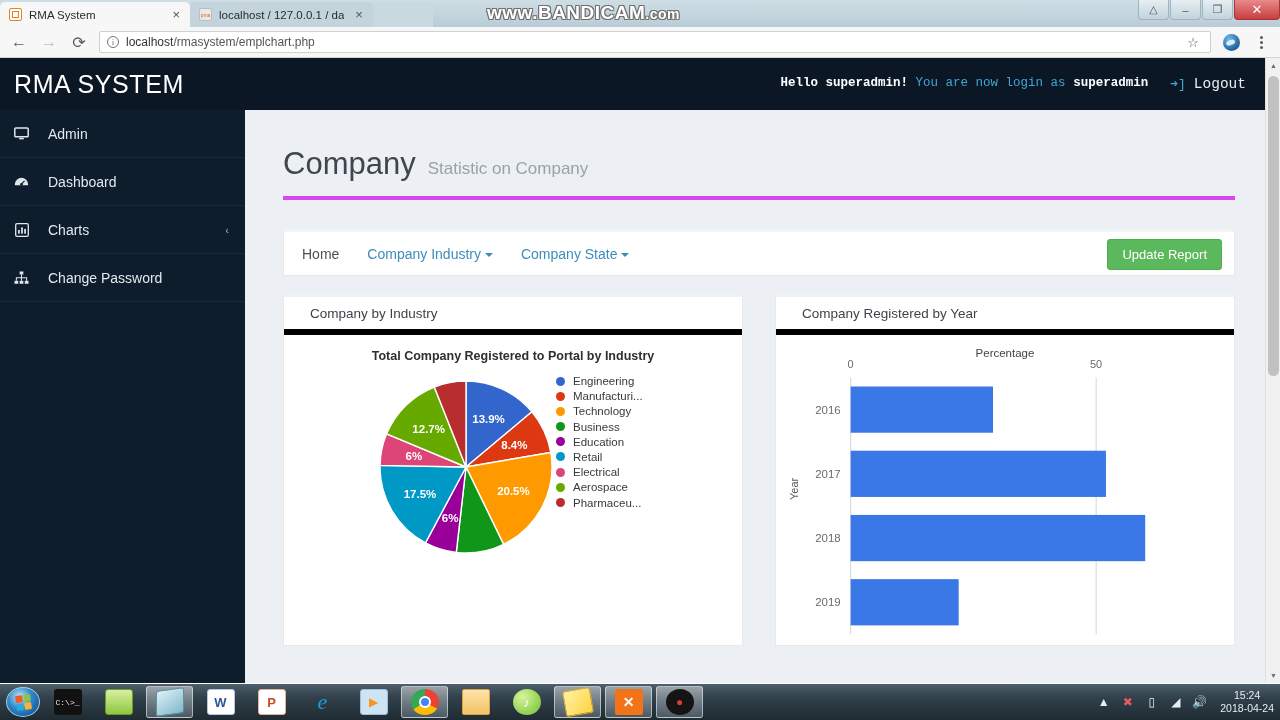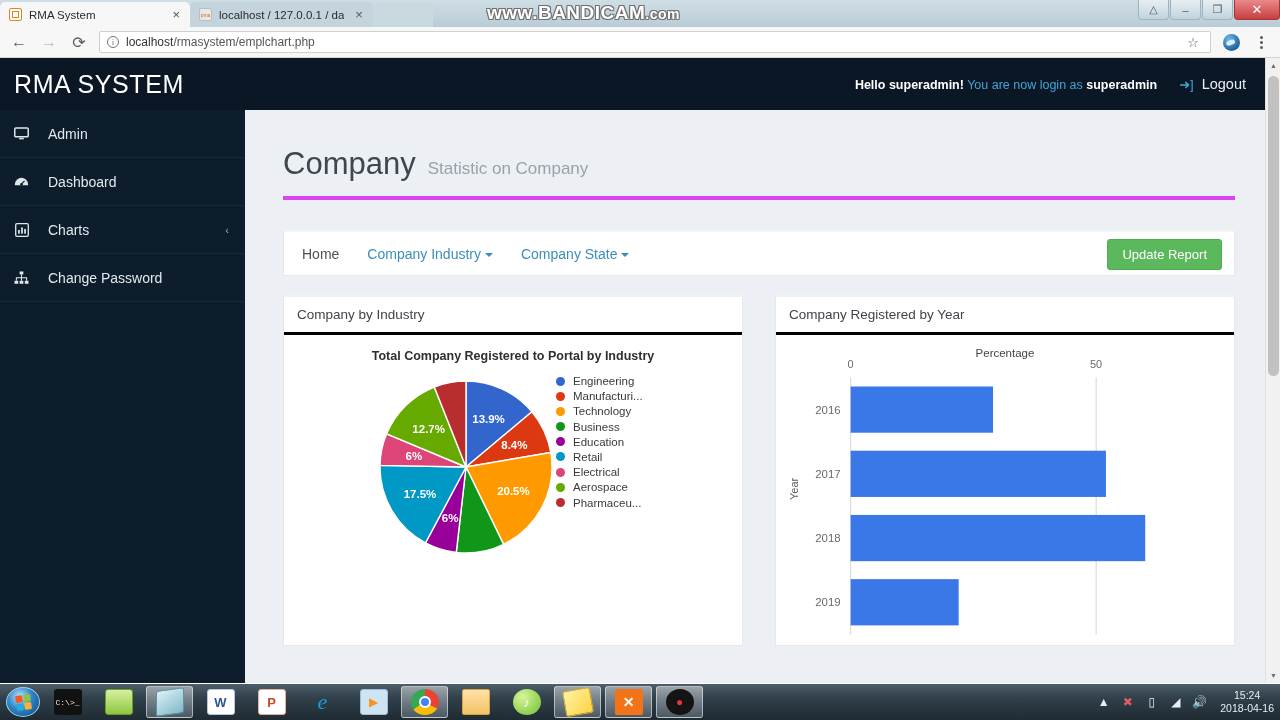--- a/index.html
+++ b/index.html
@@ -133,22 +133,23 @@
     position: absolute; left: 0; top: 0; width: 1280px; height: 52px;
     background: #0c1726;
     display: flex; align-items: center; justify-content: space-between;
   }
   .brand {
     width: 245px; padding-left: 14px;
     color: #ffffff; font-size: 25px; letter-spacing: 0.6px;
     font-family: "Liberation Sans", sans-serif; font-weight: 400;
   }
   .header-right {
-    display: flex; align-items: flex-end; gap: 22px; padding-right: 34px;
+    display: flex; align-items: flex-start; gap: 22px; padding-right: 34px;
     font-size: 12.5px;
+    font-family: Liberation Mono, monospace;
   }
   .hello { color: #ffffff; }
   .hello b { font-weight: bold; }
   .hello .link { color: #3fa6d6; }
   .logout {
     display: flex; align-items: center; gap: 8px;
     color: #e8eef4; font-size: 14.5px;
   }
   .logout-icon { font-size: 13px; color: #3fa6d6; }
 
@@ -207,22 +208,22 @@
   }
 
   
   .cards { display: flex; gap: 32px; margin-top: 18px; }
   .card {
     background: #fff; border: 1px solid #e6e8ea;
     border-top: 3px solid #f0f1f2;
     flex: 1 1 0; height: 352px; position: relative; overflow: hidden;
   }
   .card-head {
-    height: 38px; border-bottom: 3px solid #000000;
-    display: flex; align-items: center; padding-left: 13px;
+    height: 38px; border-bottom: 6px solid #000000;
+    display: flex; align-items: center; padding-left: 26px;
     font-size: 13.5px; color: #3f444a;
   }
   .card-body { position: relative; height: 314px; }
 
   
   .pie-title {
     position: absolute; left: 0; right: 0; top: 14px;
     text-align: center; font-size: 12.5px; font-weight: bold; color: #2f2f2f;
   }
   .pie-wrap { position: absolute; left: 92px; top: 42px; }
@@ -586,16 +587,16 @@
   </div>
 
   <div class="tray">
     <span class="tray-ico">▲</span>
     <span class="tray-ico" style="color:#e35d5d">✖</span>
     <span class="tray-ico">▯</span>
     <span class="tray-ico">◢</span>
     <span class="tray-ico">🔊</span>
     <span class="clock">
       <div>15:24</div>
-      <div>2018-04-16</div>
+      <div>2018-04-24</div>
     </span>
   </div>
 </div>
 
 </body></html>

